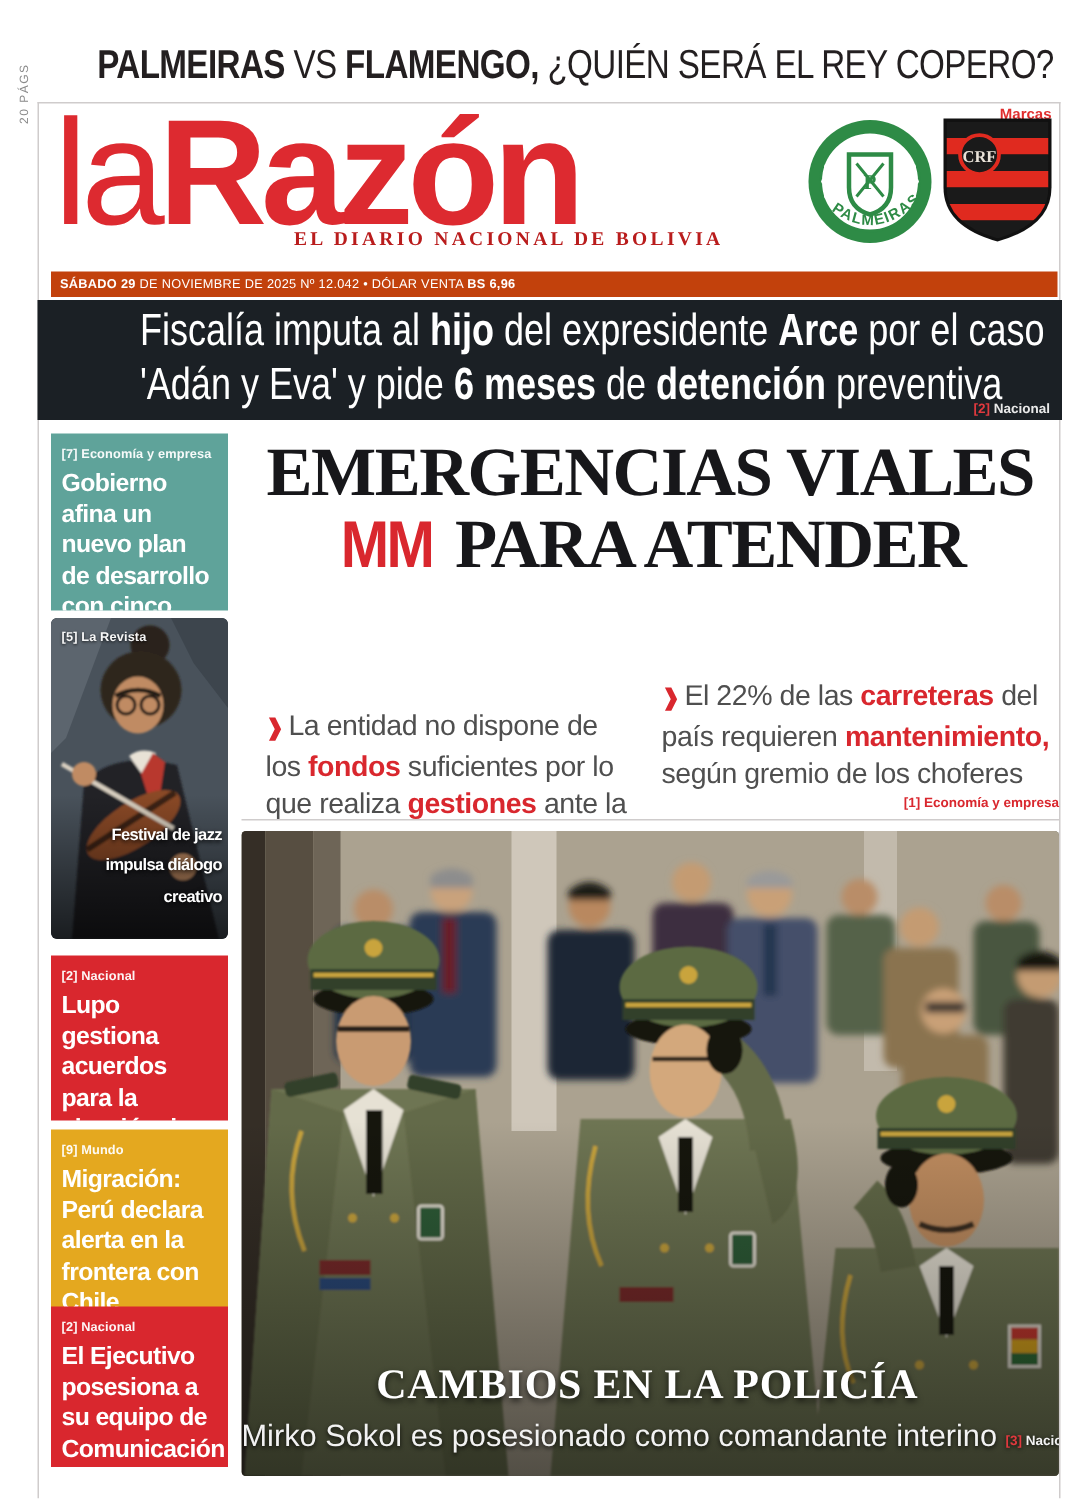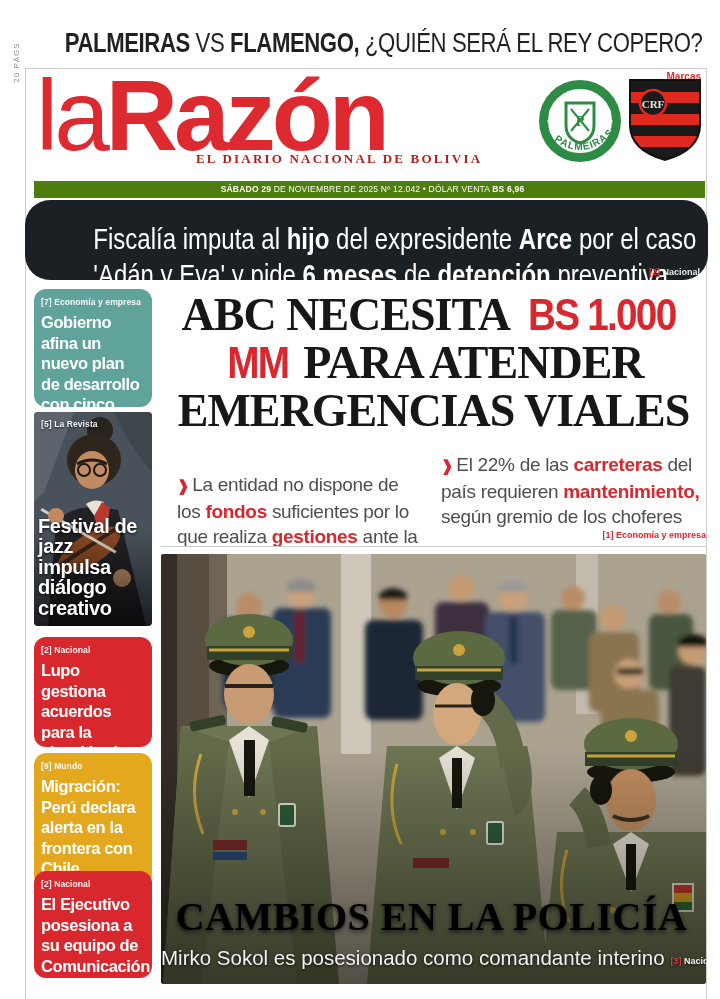--- a/index.html
+++ b/index.html
@@ -31,50 +31,50 @@
   #logo .la { font-weight:400; }
   #logo .razon { font-weight:700; }
   #tagline { left:170px; top:82px; width:268px; text-align:right;
     font-family:"Liberation Serif", serif; font-weight:700; font-size:13px;
     letter-spacing:2.2px; color:#b91c1c; white-space:nowrap; }
 
   #palmeiras { left:512px; top:10px; }
   #flamengo  { left:601px; top:8px; }
 
   
-  #date-bar { left:8px; top:112px; width:671px; height:17px; background:#4d7c0f;
+  #date-bar { left:8px; top:112px; width:671px; height:17px; background:#c2410c;
     color:#fff; font-size:8.5px; line-height:17px; padding-left:6px;
-    letter-spacing:.2px; white-space:nowrap;text-align:center; }
+    letter-spacing:.2px; white-space:nowrap; }
   #date-bar b { font-weight:700; }
 
   
   #banner { left:-1px; top:131px; width:683px; height:80px; background:#1b2025;
-    color:#fff; text-align:left; padding-top:21px;border-radius:25px; }
+    color:#fff; text-align:left; padding-top:3px; }
   .banner-line { font-size:30px; line-height:36px; font-weight:400;
     transform:scaleX(.8); transform-origin:50% 50%; white-space:nowrap; }
   .banner-line b { font-weight:700; }
   .mini-tag { position:absolute; right:8px; bottom:3px; font-size:9px; font-weight:700;
     color:#e9e9e9; }
   .mini-tag .num { color:#e0393e; }
 
   
-  .side-box { left:8px; width:118px; border-radius:12px; padding:8px 7px 6px 7px;
+  .side-box { left:8px; width:118px; border-radius:0; padding:8px 7px 6px 7px;
     color:#fff; overflow:hidden; }
   .side-tag { font-size:8.5px; font-weight:700; letter-spacing:.1px; margin-bottom:5px;
     opacity:.95; }
   .side-head { font-size:16.5px; font-weight:700; line-height:20.5px; letter-spacing:-0.4px; }
   #side1 { top:220px; height:118px; background:#5fa39a; }
   #side2 { top:343px; height:214px; background:#3c444c; padding:16px; border-radius:4px; }
   #side3 { top:568px; height:110px; background:#d9272e; }
   #side4 { top:684px; height:134px; background:#e4a81f; }
   #side5 { top:802px; height:107px; background:#d9272e; }
   #side2 .side-tag { position:absolute; left:7px; top:7px; z-index:2;
     text-shadow:0 1px 2px rgba(0,0,0,.8); }
-  #side2 .side-head { position:absolute; left:4px; right:4px; bottom:8px; z-index:2;
-    text-align:left; font-size:20px; text-shadow:0 1px 3px rgba(0,0,0,.85); }
+  #side2 .side-head { position:absolute; left:4px; right:4px; bottom:18px; z-index:2;
+    text-align:right; font-size:11px; text-shadow:0 1px 3px rgba(0,0,0,.85); }
   #side2 svg { position:absolute; left:0; top:0; border-radius:4px; }
 
   
   #headline { left:135px; top:222px; width:545px; text-align:center;
     font-family:"Liberation Serif", serif; color:#17171a; }
   .hl-line { font-size:46px; line-height:48px; font-weight:700; letter-spacing:-1px;
     white-space:nowrap; }
   .hl-red { font-family:"Liberation Sans", sans-serif; font-weight:700; color:#d9272e;
     display:inline-block; transform:scaleX(.88); transform-origin:50% 60%;
     letter-spacing:-2px; font-size:44px; }
@@ -89,22 +89,22 @@
   #section-tag { left:135px; top:461px; width:545px; text-align:right;
     font-size:9px; font-weight:700; color:#d9272e; }
 
   #divider { left:135px; top:477px; width:545px; height:0;
     border-top:1px solid #cfcccc; }
 
   
   #photo { left:135px; top:485px; width:545px; height:430px; border-radius:3px;
     overflow:hidden; background:#6b6b5e; }
   #photo-title { position:absolute; left:0; right:4px; bottom:44px; text-align:center;
-    font-family:"Liberation Serif", serif; font-weight:700; font-size:40px;
-    color:#000000; letter-spacing:.5px; text-shadow:0 2px 4px rgba(0,0,0,.7);
+    font-family:"Liberation Serif", serif; font-weight:700; font-size:28px;
+    color:#ffffff; letter-spacing:.5px; text-shadow:0 2px 4px rgba(0,0,0,.7);
     white-space:nowrap; }
   #photo-sub { position:absolute; left:0; right:0; bottom:14px; text-align:center;
     font-size:20.5px; color:#f2f2f2; text-shadow:0 1px 3px rgba(0,0,0,.8);
     white-space:nowrap; }
   #photo-sub .tag { font-size:9px; font-weight:700; vertical-align:1px; }
   #photo-sub .tag .num { color:#e0393e; }
 </style>
 </head>
 <body>
 
@@ -225,23 +225,22 @@
       <div class="side-tag">[9] Mundo</div>
       <div class="side-head">Migración: Perú declara alerta en la frontera con Chile</div>
     </div>
 
     <div id="side5" class="abs side-box">
       <div class="side-tag">[2] Nacional</div>
       <div class="side-head">El Ejecutivo posesiona a su equipo de Comunicación</div>
     </div>
 
     <div id="headline" class="abs">
-      <div class="hl-line"><span>ABC NECESITA </span><span class="hl-red">BS 1.000</span></div>
+      <div class="hl-line">EMERGENCIAS VIALES</div>
       <div class="hl-line"><span class="hl-red">MM</span><span> PARA ATENDER</span></div>
-      <div class="hl-line">EMERGENCIAS VIALES</div>
     </div>
 
     <div id="bullet1" class="abs bullet-col"><span class="bullet-glyph">❱</span><span>La entidad no dispone de los </span><span class="em">fondos</span><span> suficientes por lo que realiza </span><span class="em">gestiones</span><span> ante la CAF</span></div>
 
     <div id="bullet2" class="abs bullet-col"><span class="bullet-glyph">❱</span><span>El 22% de las </span><span class="em">carreteras</span><span> del país requieren </span><span class="em">mantenimiento,</span><span> según gremio de los choferes</span></div>
 
     <div id="section-tag" class="abs">[1] Economía y empresa</div>
 
     <div id="divider" class="abs"></div>
 

